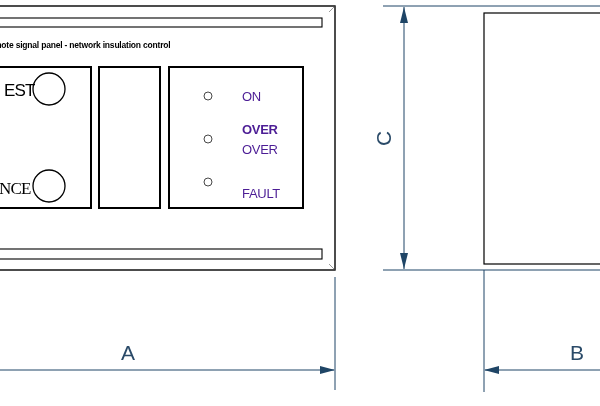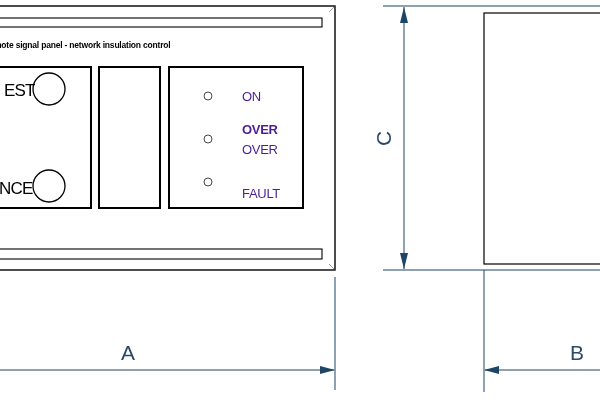--- a/index.html
+++ b/index.html
@@ -57,21 +57,21 @@
     <line x1="383" y1="270" x2="600" y2="270" stroke-width="1"></line>
     <line x1="404" y1="7" x2="404" y2="269" stroke-width="1"></line>
     <polygon points="404,7 400,23 408,23" stroke="none"></polygon>
     <polygon points="404,269 400,253 408,253" stroke="none"></polygon>
   </g>
 </svg>
 
 <div class="txt title">mote signal panel - network insulation control</div>
 
 <div class="txt btnlabel" style="left:4px; top:82px;">EST</div>
-<div class="txt btnlabel" style="left:-1px; top:180px;">NCE</div>
+<div class="txt btnlabel" style="left:-1px; top:180px;font-family:Liberation Serif, serif;">NCE</div>
 
 <div class="txt ledlabel" style="left:242px; top:90px;">ON</div>
 <div class="txt ledlabel" style="left:242px; top:123px;font-weight:bold;">OVER</div>
 <div class="txt ledlabel" style="left:242px; top:143px;">OVER</div>
 <div class="txt ledlabel" style="left:242px; top:175px;margin-top:12px;">FAULT</div>
 
 <div class="txt dimlabel" style="left:121px; top:342px;">A</div>
 <div class="txt dimlabel" style="left:570px; top:342px;">B</div>
 <div class="txt dimlabel" style="left:376px; top:128px; transform: rotate(-90deg); transform-origin: 50% 50%;">C</div>
 

